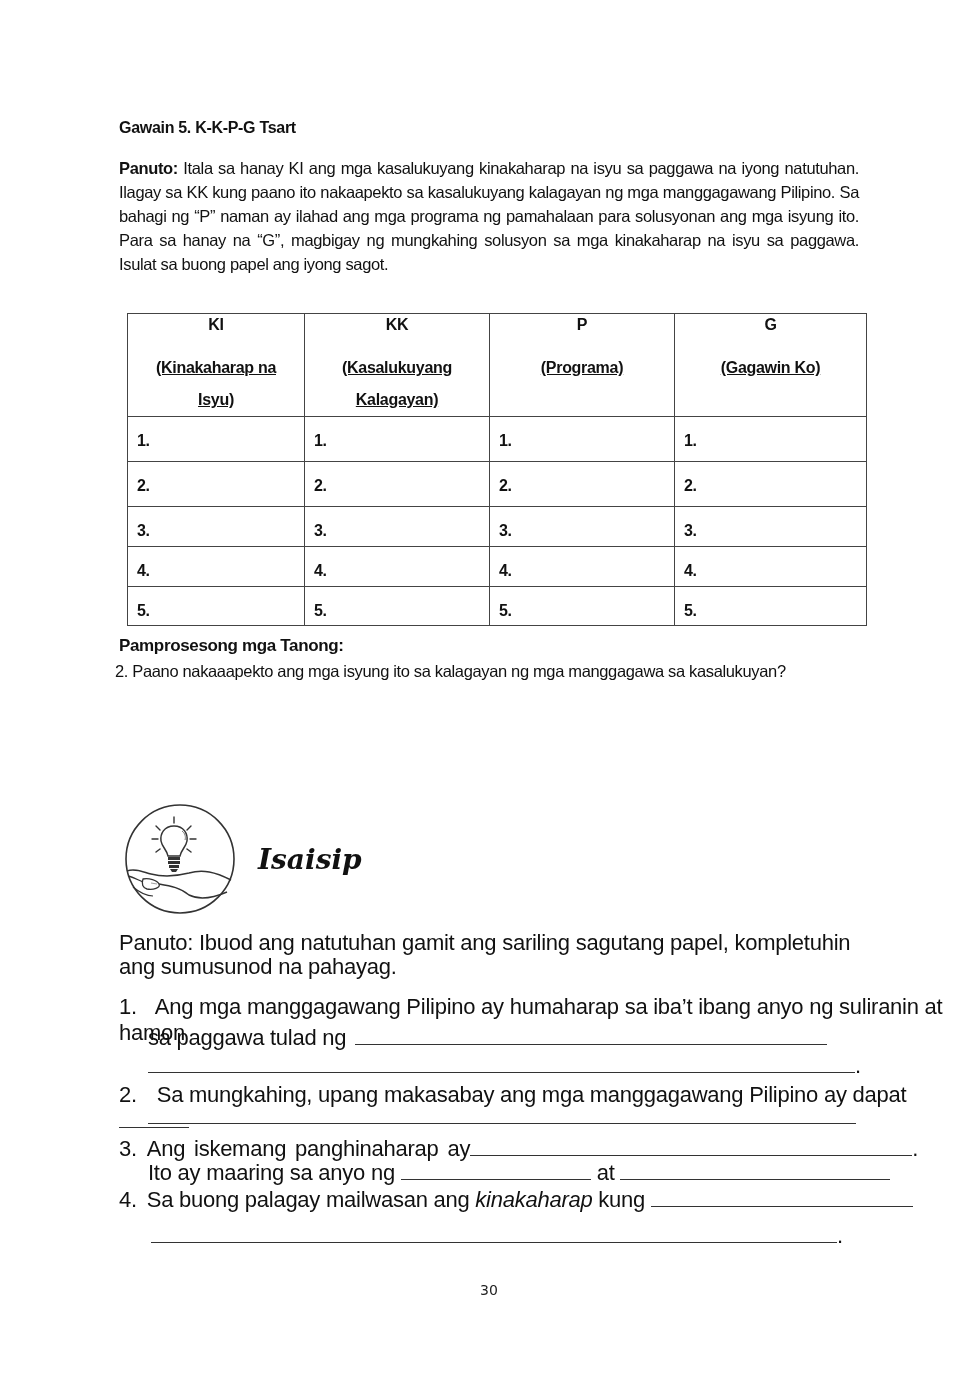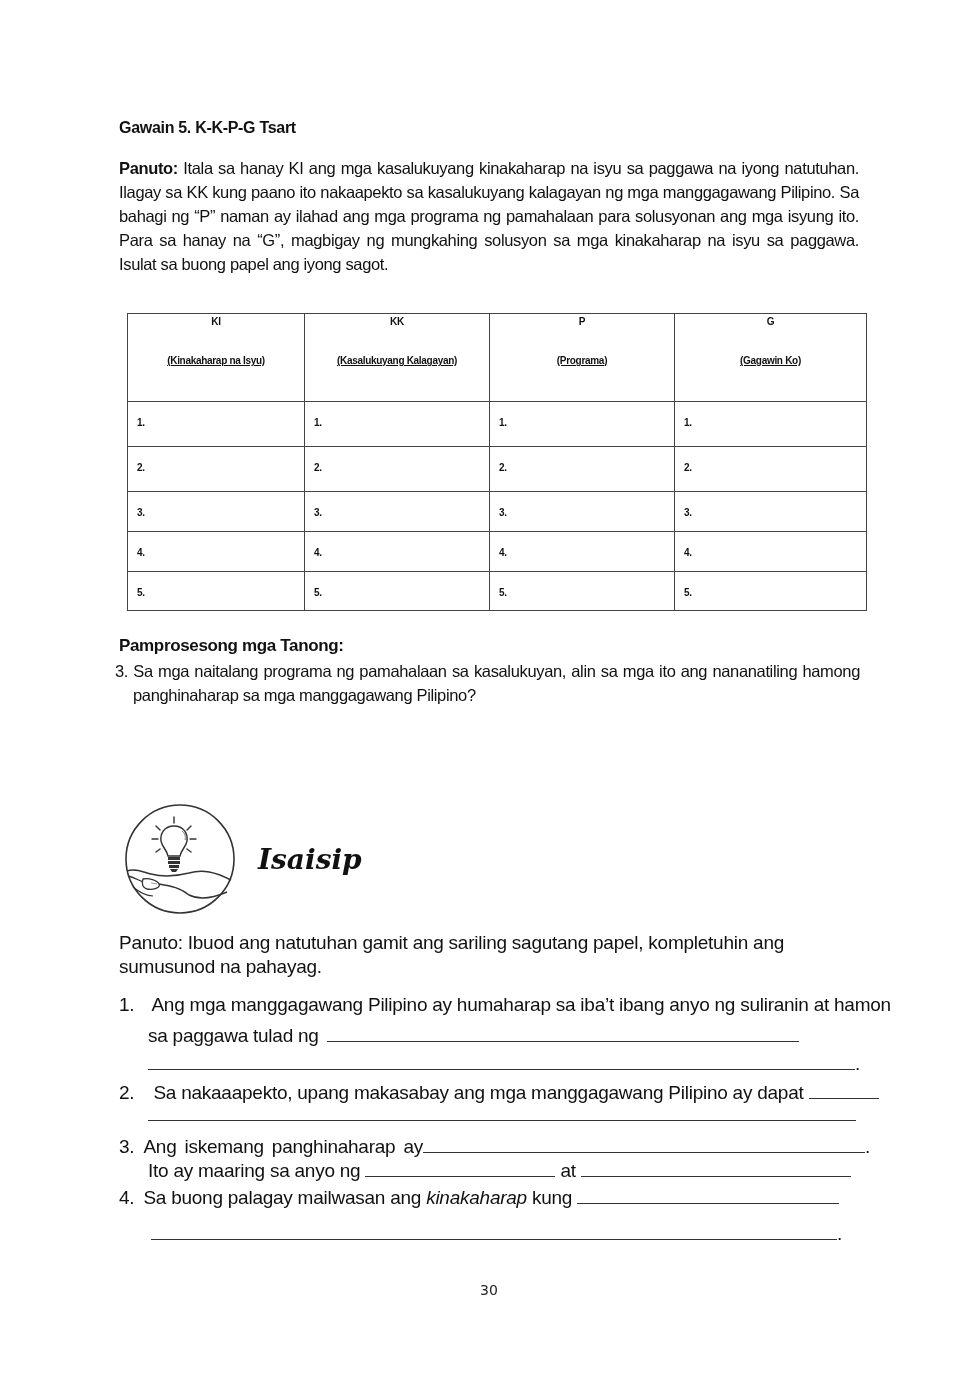--- a/index.html
+++ b/index.html
@@ -1,32 +1,32 @@
 <!DOCTYPE html>
 <html><head>
   <meta charset="utf-8">
   <style>
     html, body { margin: 0; padding: 0; background: #ffffff; }
     body { width: 978px; height: 1383px; position: relative; overflow: hidden; color: #111; font-family: "Liberation Sans", sans-serif; }
     .abs { position: absolute; }
     .title { left: 119px; top: 119px; font-weight: bold; font-size: 16px; letter-spacing: -0.3px; }
     .para { left: 119px; top: 156px; width: 740px; font-size: 16.5px; line-height: 24px; text-align: justify; letter-spacing: -0.35px; }
     .para b { font-weight: bold; }
-    table.kkpg { position: absolute; left: 127px; top: 313px; border-collapse: collapse; font-weight: bold; font-size: 10px; letter-spacing: -0.3px; }
+    table.kkpg { position: absolute; left: 127px; top: 313px; border-collapse: collapse; font-weight: bold; font-size: 16px; letter-spacing: -0.3px; }
     table.kkpg td, table.kkpg th { border: 1.3px solid #444; padding: 0; vertical-align: top; }
     table.kkpg th { text-align: center; font-weight: bold; height: 87px; }
     th .code { display: block; margin-top: 2px; }
     th .full { display: block; margin-top: 18px; line-height: 32px; text-decoration: underline; }
     td .num { display: block; padding-left: 9px; }
     .qhead { left: 119px; top: 636px; font-weight: bold; font-size: 17px; letter-spacing: -0.35px; }
     .qlist { left: 115px; top: 659px; width: 745px; font-size: 16.5px; line-height: 24px; letter-spacing: -0.35px; }
     .qitem { text-align: justify; text-align-last: left; padding-left: 18px; text-indent: -18px; }
     .icon-wrap { left: 119px; top: 800px; width: 122px; height: 118px; }
     .isaisip { left: 258px; top: 843px; font-family: "DejaVu Serif", serif; font-weight: bold; font-style: italic; font-size: 28px; }
-    .s2 { font-family: "Liberation Sans", sans-serif; font-size: 19px; letter-spacing: -0.25px; color: #111; }
+    .s2 { font-family: "Liberation Sans", sans-serif; font-size: 22px; letter-spacing: -0.25px; color: #111; }
     .line { display: inline-block; border-bottom: 1px solid #333; height: 14px; vertical-align: baseline; }
     .pagenum { left: 0; width: 978px; top: 1282px; text-align: center; font-family: "DejaVu Sans", sans-serif; font-size: 14px; color: #222; }
   </style>
 </head>
 <body>
 
 <div class="abs title">Gawain 5. K-K-P-G Tsart</div>
 
 <div class="abs para"><b>Panuto:</b><span> Itala sa hanay KI ang mga kasalukuyang kinakaharap na isyu sa paggawa na iyong natutuhan. Ilagay sa KK kung paano ito nakaapekto sa kasalukuyang kalagayan ng mga manggagawang Pilipino. Sa bahagi ng “P” naman ay ilahad ang mga programa ng pamahalaan para solusyonan ang mga isyung ito. Para sa hanay na “G”, magbigay ng mungkahing solusyon sa mga kinakaharap na isyu sa paggawa. Isulat sa buong papel ang iyong sagot.</span></div>
 
@@ -126,21 +126,21 @@
         </td>
       <td>
           <span class="num" style="margin-top:15px">5.</span>
         </td>
     </tr>
   </tbody>
 </table>
 
 <div class="abs qhead">Pamprosesong mga Tanong:</div>
 <div class="abs qlist">
-  <div class="qitem">3. Sa mga naitalang programa ng pamahalaan sa kasalukuyan, alin sa mga ito ang nananatiling hamong panghinaharap sa mga manggagawang Pilipino?</div>
+  <div class="qitem">2. Paano nakaaapekto ang mga isyung ito sa kalagayan ng mga manggagawa sa kasalukuyan?</div>
 </div>
 
 <div class="abs icon-wrap">
   <svg width="122" height="118" viewBox="0 0 122 118">
     <circle cx="61" cy="59" r="54" fill="none" stroke="#333" stroke-width="1.6"></circle>
 
     <g stroke="#333" stroke-width="1.4" stroke-linecap="round">
       <line x1="55" y1="17" x2="55" y2="23"></line>
       <line x1="37" y1="26" x2="41" y2="30"></line>
       <line x1="72" y1="26" x2="68" y2="30"></line>
@@ -176,21 +176,21 @@
 <div class="abs s2" style="left:148px; top:1025px;">
   <span>sa paggawa tulad ng</span>
   <span class="line" style="width:472px; margin-left:3px;"></span>
 </div>
 <div class="abs s2" style="left:148px; top:1053px;">
   <span class="line" style="width:707px;"></span><span>.</span>
 </div>
 
 <div class="abs s2" style="left:119px; top:1082px;">
   <span>2.</span>
-  <span style="margin-left:14px">Sa nakaaapekto, upang makasabay ang mga manggagawang Pilipino ay dapat</span>
+  <span style="margin-left:14px">Sa mungkahing, upang makasabay ang mga manggagawang Pilipino ay dapat</span>
   <span class="line" style="width:70px;"></span>
 </div>
 <div class="abs s2" style="left:148px; top:1104px;">
   <span class="line" style="width:708px;"></span>
 </div>
 
 <div class="abs s2" style="left:119px; top:1136px;">
   <span>3.</span>
   <span style="margin-left:4px; word-spacing:3px;">Ang iskemang panghinaharap ay</span><span class="line" style="width:442px;"></span><span>.</span>
 </div>

